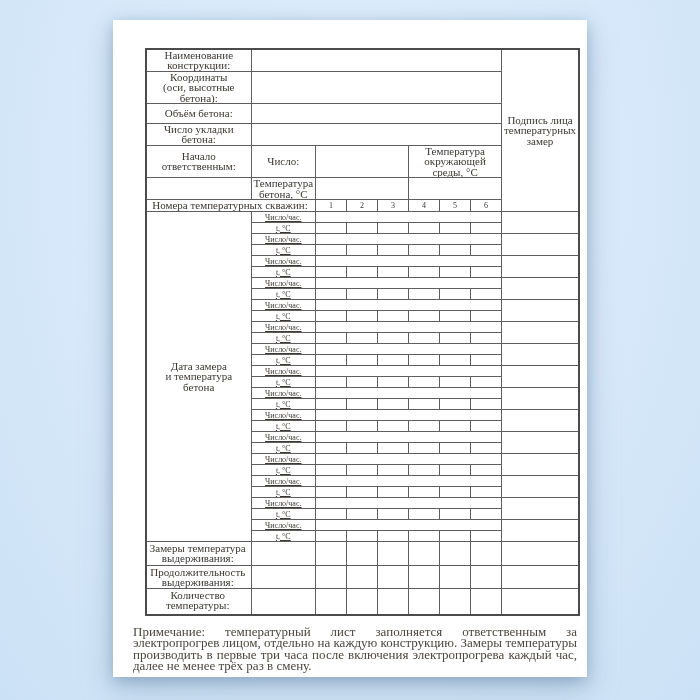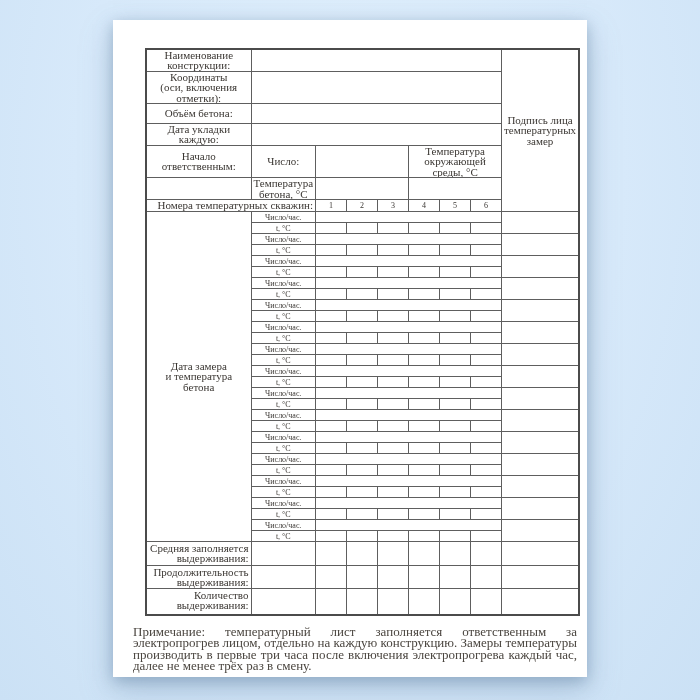--- a/index.html
+++ b/index.html
@@ -15,23 +15,23 @@
   }
   table.form{
     border-collapse:collapse;table-layout:fixed;
     margin:28px 0 0 32px;
     border:2px solid #4b4b4b;
     color:#3b3733;
   }
   td{border:1px solid #5e5e5e;padding:0 2px;vertical-align:middle;overflow:hidden;}
   .lbl{font-size:11px;line-height:10.4px;white-space:pre-line;}
   .c{text-align:center;}
-  .l{text-align:right;padding-left:0;}
+  .l{text-align:center;padding-left:0;}
   .top{vertical-align:top;padding-top:1px;}
-  .sub{font-size:8px;line-height:9px;text-align:center;white-space:pre-line;}
+  .sub{font-size:8px;line-height:9px;text-align:center;white-space:pre-line;text-decoration:underline;}
   .num{font-size:8px;line-height:9px;text-align:center;}
   tr.m-row{height:11px;}
   .note{
     font-size:13px;line-height:11.6px;color:#4a453f;
     margin:10px 10px 0 20px;text-align:justify;
   }
 </style>
 </head>
 <body>
 
@@ -53,29 +53,29 @@
       <tr style="height:22px">
         <td class="lbl c">Наименование
 конструкции:</td>
         <td colspan="7"></td>
         <td class="lbl c" rowspan="7">Подпись лица
 температурных
 замер</td>
       </tr>
       <tr style="height:22px">
         <td class="lbl c">Координаты
-(оси, включения отметки):</td>
+(оси, высотные бетона):</td>
         <td colspan="7"></td>
       </tr>
       <tr style="height:20px">
         <td class="lbl c">Объём бетона:</td>
         <td colspan="7"></td>
       </tr>
       <tr style="height:20px">
-        <td class="lbl c">Дата укладки каждую:</td>
+        <td class="lbl c">Число укладки бетона:</td>
         <td colspan="7"></td>
       </tr>
       <tr style="height:23px">
         <td class="lbl c">Начало ответственным:</td>
         <td class="lbl c">Число:</td>
         <td colspan="3"></td>
         <td colspan="3" class="lbl c">Температура
 окружающей среды, °С</td>
       </tr>
       <tr style="height:22px">
@@ -307,21 +307,21 @@
           <td></td>
           <td></td>
           <td></td>
           <td></td>
           <td></td>
         </tr>
       </tbody>
 
     <tbody>
       <tr style="height:24px">
-        <td class="lbl l top">Средняя заполняется
+        <td class="lbl l top">Замеры температура
 выдерживания:</td>
         <td></td>
         <td></td>
         <td></td>
         <td></td>
         <td></td>
         <td></td>
         <td></td>
         <td></td>
       </tr>
@@ -331,21 +331,21 @@
         <td></td>
         <td></td>
         <td></td>
         <td></td>
         <td></td>
         <td></td>
         <td></td>
         <td></td>
       </tr>
       <tr style="height:26px">
-        <td class="lbl l top">Количество выдерживания:</td>
+        <td class="lbl l top">Количество температуры:</td>
         <td></td>
         <td></td>
         <td></td>
         <td></td>
         <td></td>
         <td></td>
         <td></td>
         <td></td>
       </tr>
     </tbody>

